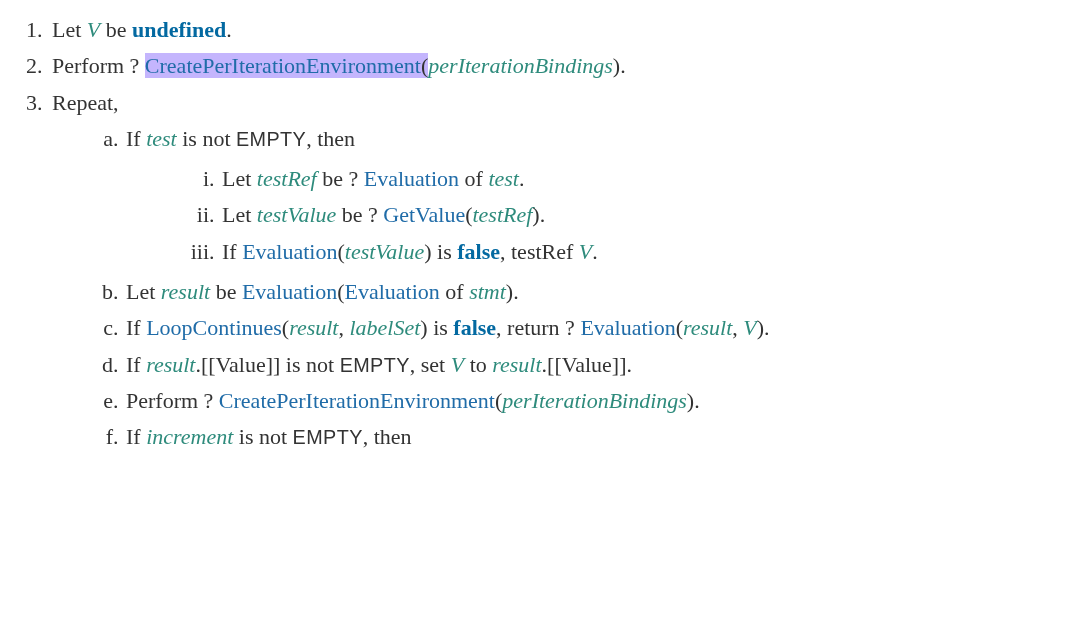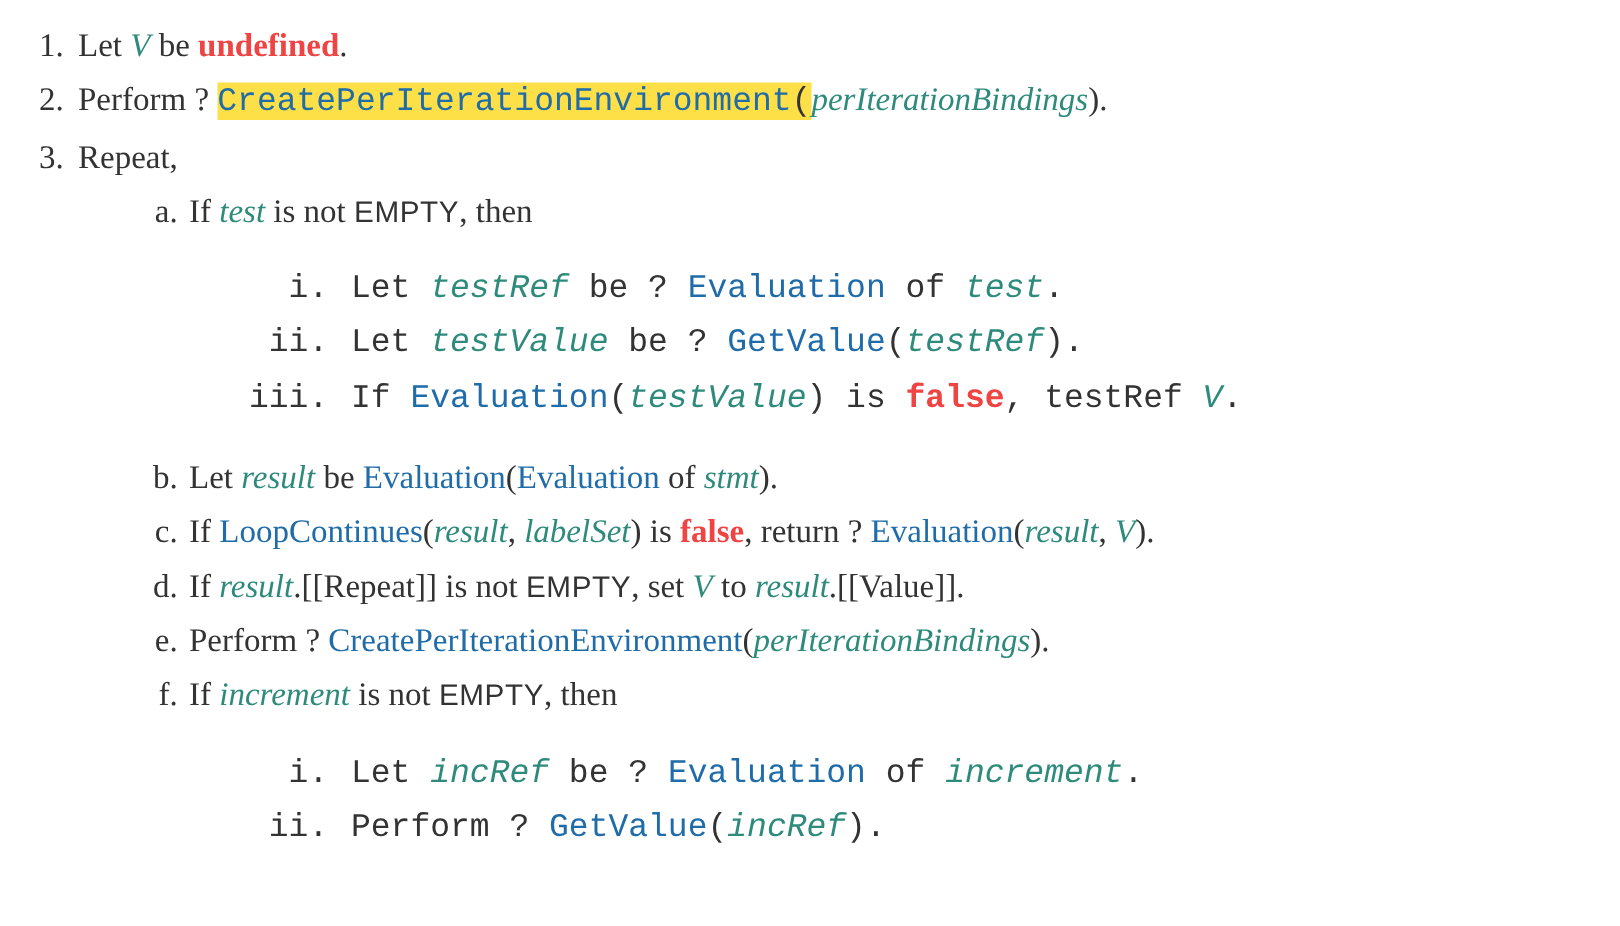--- a/index.html
+++ b/index.html
@@ -24,22 +24,21 @@
     list-style: lower-alpha;
     padding-left: 72px;
     margin: 0;
   }
   ol.alpha > li {
     padding-left: 2px;
   }
   ol.roman {
     list-style: lower-roman;
     padding-left: 90px;
-    margin: 16px;
-    font-family: Liberation Mono, monospace;
+    margin: 4px;
   }
   ol.roman > li {
     padding-left: 2px;
   }
   li::marker {
     font-feature-settings: "lnum";
   }
   .var {
     font-style: italic;
     color: #2E8B7C;
@@ -47,25 +46,24 @@
   .op {
     color: #206CA8;
   }
   .ss {
     font-family: "Helvetica Neue", Arial, sans-serif;
     letter-spacing: 0.02em;
     font-size: 0.9em;
   }
   .b {
     font-weight: 700;
-    color: #ef4444;
+    color: #0369a1;
   }
   .sel {
-    background: #fde047;
-    font-family: Liberation Mono, monospace;
+    background: #c4b5fd;
   }
 </style>
 </head>
 <body>
 
 <ol class="top">
 
   <li>
     <span>Let </span><span class="var">V</span><span> be </span><span class="b">undefined</span><span>.</span>
   </li>
@@ -91,31 +89,23 @@
           </li>
         </ol>
       </li>
       <li>
         <span>Let </span><span class="var">result</span><span> be </span><span class="op">Evaluation</span><span>(</span><span class="op">Evaluation</span><span> of </span><span class="var">stmt</span><span>).</span>
       </li>
       <li>
         <span>If </span><span class="op">LoopContinues</span><span>(</span><span class="var">result</span><span>, </span><span class="var">labelSet</span><span>) is </span><span class="b">false</span><span>, return ? </span><span class="op">Evaluation</span><span>(</span><span class="var">result</span><span>, </span><span class="var">V</span><span>).</span>
       </li>
       <li>
-        <span>If </span><span class="var">result</span><span>.[[Repeat]] is not </span><span class="ss">EMPTY</span><span>, set </span><span class="var">V</span><span> to </span><span class="var">result</span><span>.[[Value]].</span>
+        <span>If </span><span class="var">result</span><span>.[[Value]] is not </span><span class="ss">EMPTY</span><span>, set </span><span class="var">V</span><span> to </span><span class="var">result</span><span>.[[Value]].</span>
       </li>
       <li>
         <span>Perform ? </span><span class="op">CreatePerIterationEnvironment</span><span>(</span><span class="var">perIterationBindings</span><span>).</span>
       </li>
       <li>
         <span>If </span><span class="var">increment</span><span> is not </span><span class="ss">EMPTY</span><span>, then</span>
-        <ol class="roman">
-          <li>
-            <span>Let </span><span class="var">incRef</span><span> be ? </span><span class="op">Evaluation</span><span> of </span><span class="var">increment</span><span>.</span>
-          </li>
-          <li>
-            <span>Perform ? </span><span class="op">GetValue</span><span>(</span><span class="var">incRef</span><span>).</span>
-          </li>
-        </ol>
       </li>
     </ol>
   </li>
 </ol>
 
 </body></html>

